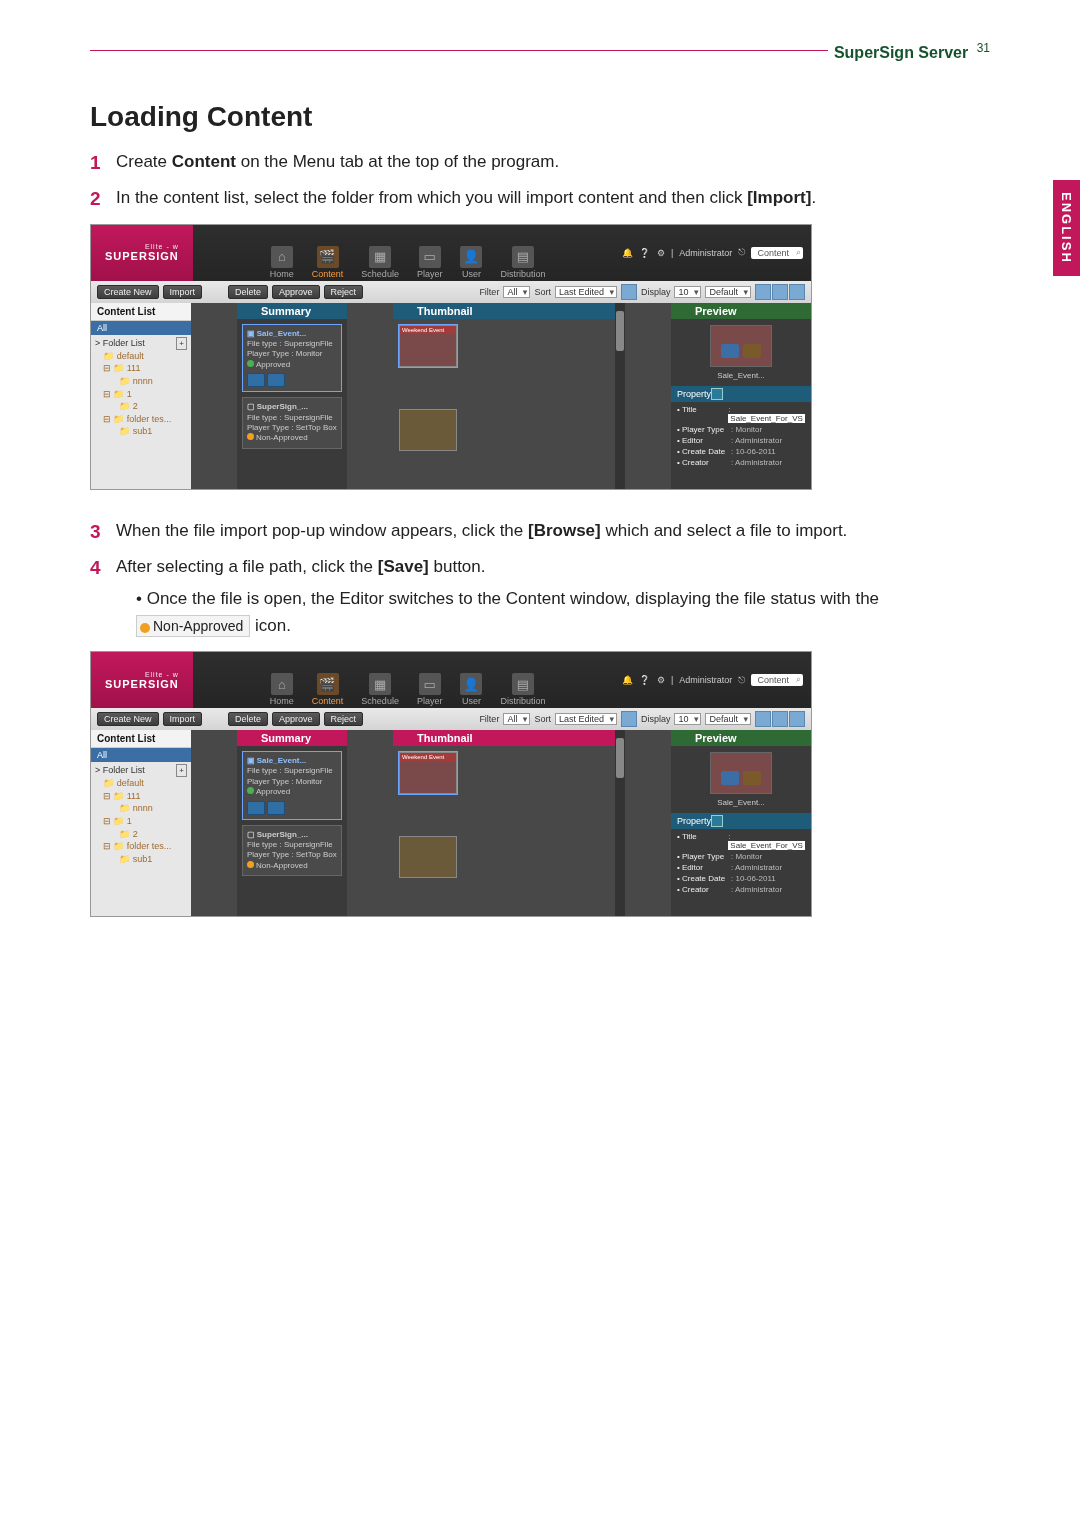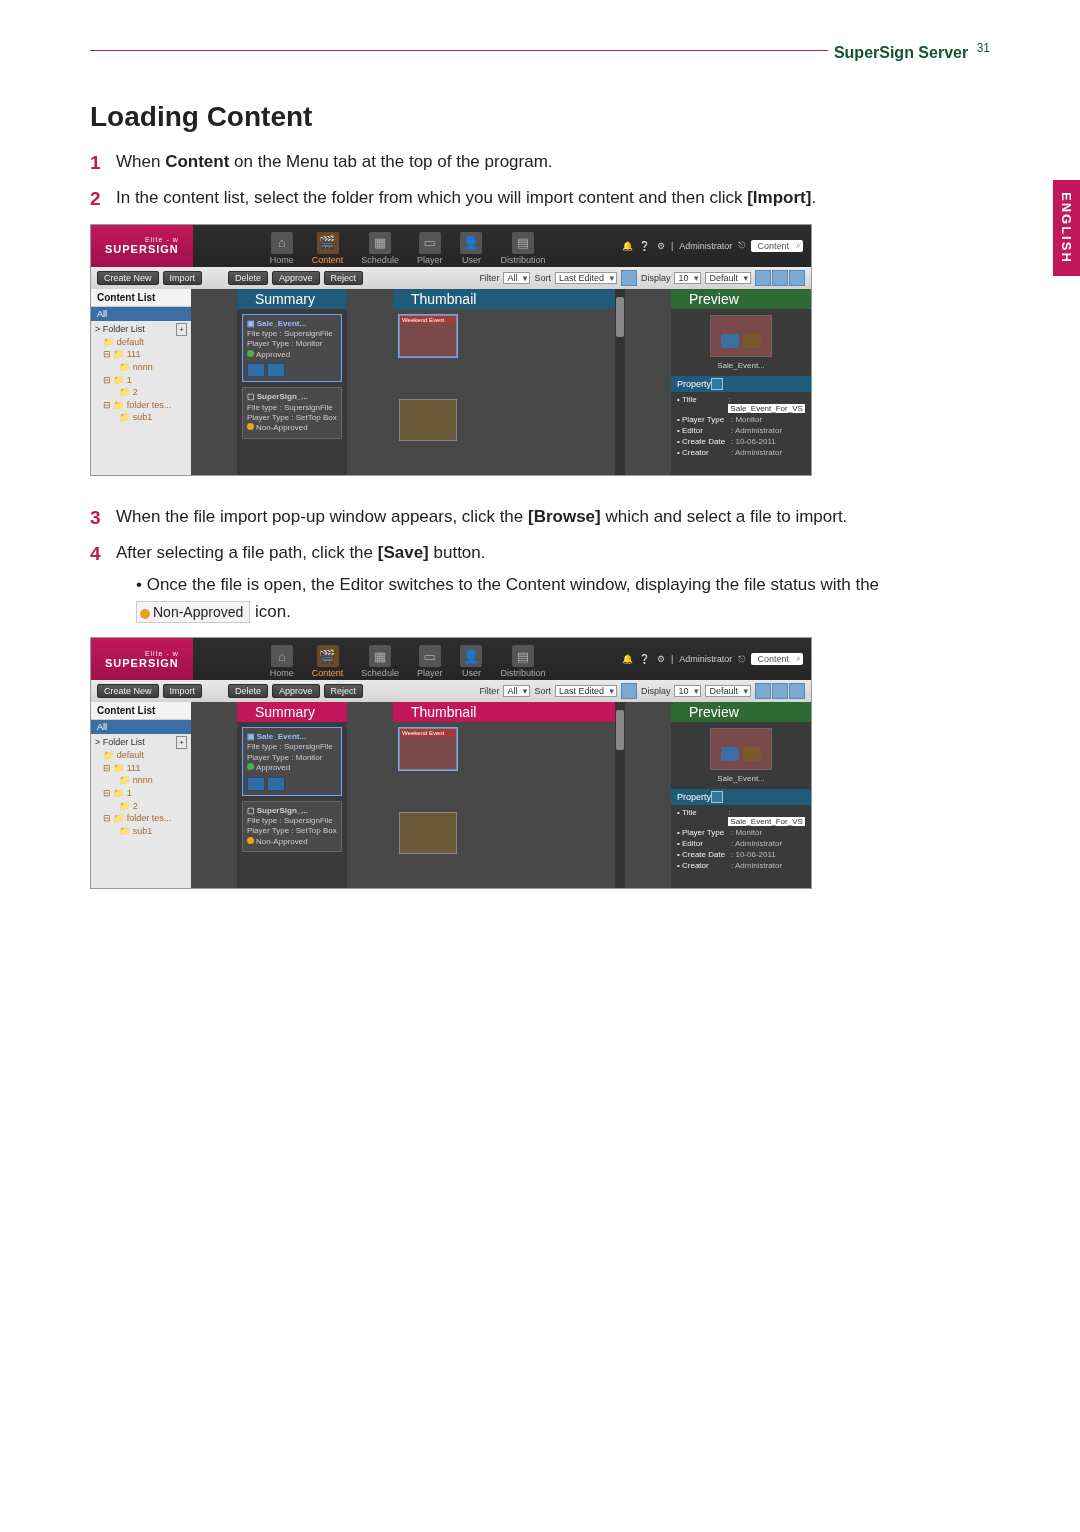--- a/index.html
+++ b/index.html
@@ -94,21 +94,21 @@
     font-family: Tahoma, Arial, sans-serif;
     font-size: 10px;
     color: #ddd;
     background: #3b3b3b;
   }
   
   .shot-top {
     display: flex;
     align-items: stretch;
     background: linear-gradient(#2e2e2e,#252525);
-    height: 42px;
+    height: 56px;
   }
   .logo {
     background: linear-gradient(#c2185b,#a0114a);
     color: #fff;
     font-weight: bold;
     font-size: 11px;
     padding: 8px 14px;
     display: flex;
     align-items: center;
     letter-spacing: 1px;
@@ -205,21 +205,21 @@
   }
   .cl-all{background:#3a6ea5;color:#fff;padding:2px 6px;}
   .cl-tree{padding:2px 4px 4px 4px;line-height:1.4;color:#333;}
   .cl-tree .fl{color:#333;}
   .cl-tree .fd{color:#a06a2e;}
   .col-sum{
     width:110px;
     background:#3a3a3a;
   }
   .panel-head{
-    background:#1f5c7a;color:#fff;padding:2px 18px;font-size:14px;
+    background:#1f5c7a;color:#fff;padding:2px 24px;font-size:11px;font-weight:bold;
   }
   .panel-head.green{background:#2f6a34;}
   .card{
     background:#4a4a4a;border:1px solid #666;margin:5px;padding:4px;
     font-size:8px;color:#ccc;line-height:1.3;
     position:relative;
   }
   .card.sel{border:1px solid #6aa5ff;}
   .card .t{color:#8fc0ff;font-weight:bold;}
   .approved-dot{display:inline-block;width:7px;height:7px;border-radius:50%;background:#4caf50;margin-right:2px;}
@@ -309,21 +309,21 @@
     </div>
   </div>
 
   <div class="side-tab">ENGLISH</div>
 
   <h2 class="title">Loading Content</h2>
 
   <ol class="steps">
     <li>
       <span class="step-num">1</span>
-      <span>When </span><b>Content</b><span> on the Menu tab at the top of the program.</span>
+      <span>Create </span><b>Content</b><span> on the Menu tab at the top of the program.</span>
     </li>
     <li>
       <span class="step-num">2</span>
       <span>In the content list, select the folder from which you will import content and then click </span><b>[Import]</b><span>.</span>
     </li>
   </ol>
 
   <div class="shot">
     <div class="shot-top">
       <div class="logo">

